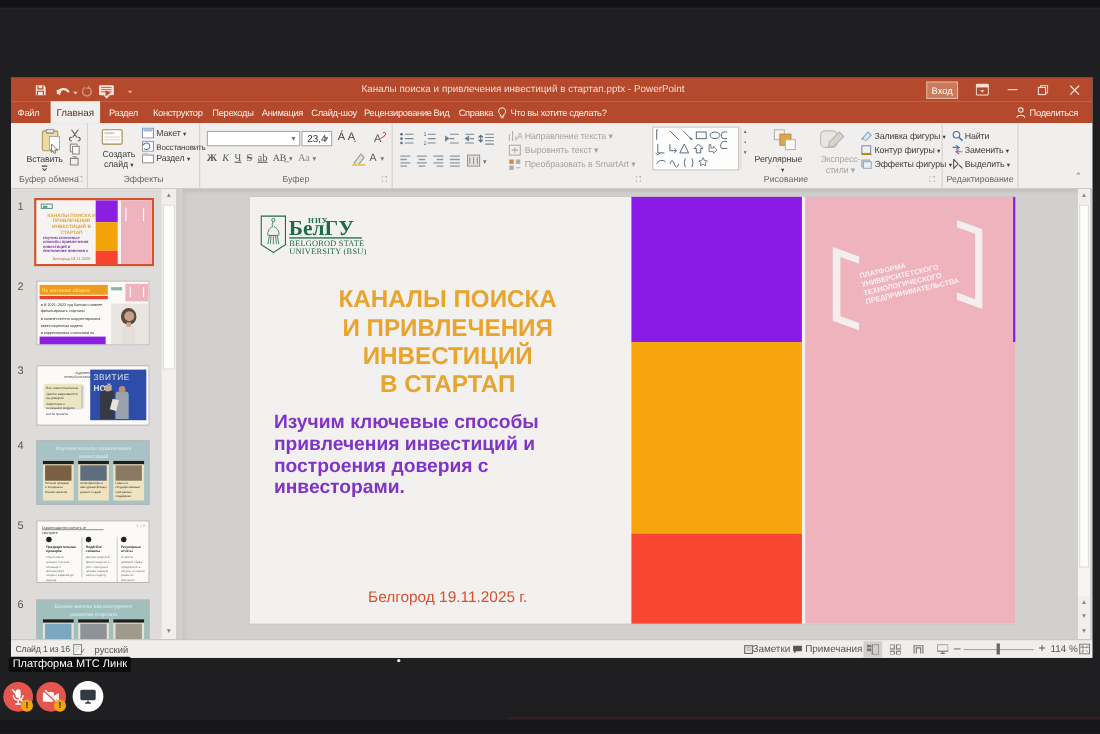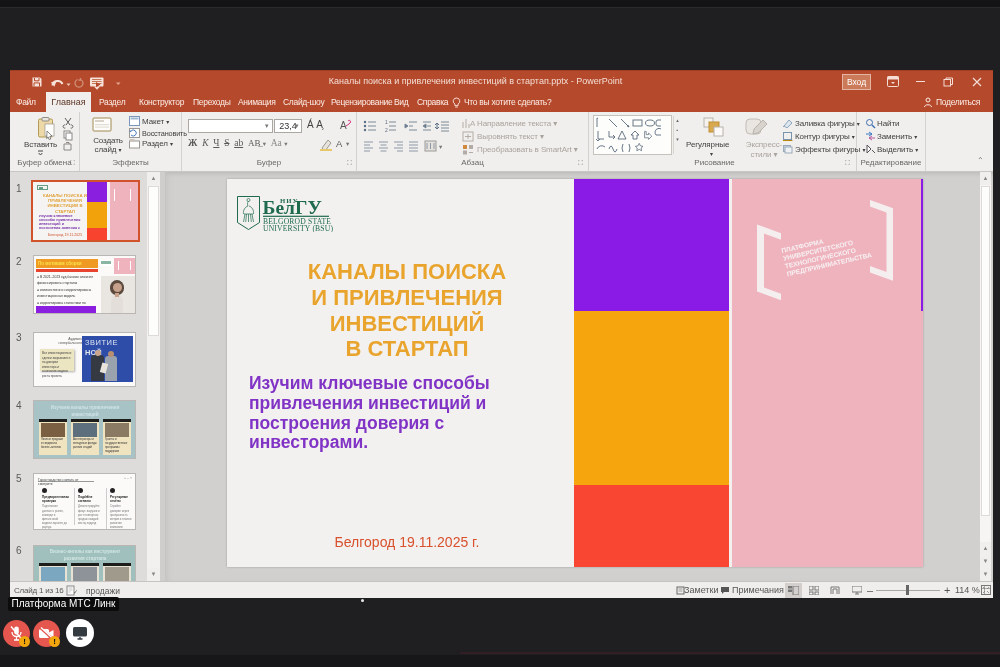--- a/index.html
+++ b/index.html
@@ -96,23 +96,20 @@
       
       <div class="grp" style="left:0;width:70px">
           <div class="grplabel">Буфер обмена</div>
         </div>
       <div class="grp" style="left:70px;width:102px">
           <div class="grplabel">Эффекты</div>
         </div>
       <div class="grp" style="left:172px;width:175px">
           <div class="grplabel">Буфер</div>
         </div>
-      <div class="grp" style="left:347px;width:232px">
-          <div class="grplabel">Абзац</div>
-        </div>
       <div class="grp" style="left:579px;width:268px">
           <div class="grplabel" style="padding-right:16px">Рисование</div>
         </div>
       <div class="grp" style="left:847px;width:69px">
           <div class="grplabel">Редактирование</div>
         </div>
       
       <svg class="abs" style="left:26px;top:5px" width="22" height="23" viewBox="0 0 22 23">
         <rect x="2.5" y="2" width="14" height="18" rx="1.5" fill="#ecd9a7" stroke="#b09a55"></rect>
         <rect x="6" y="0.5" width="7" height="3.5" rx="1" fill="#e8e4df" stroke="#8f8b86"></rect>
@@ -469,21 +466,21 @@
         <div class="abs" style="left:0;bottom:0;width:11px;height:13px;background:#f1efee;color:#888;font-size:6px;text-align:center;line-height:13px">▼</div>
       </div>
     </div>
     <div id="statusbar" class="abs">
       <div class="abs" style="left:4px;top:3.5px;font-size:8px;letter-spacing:-.2px;color:#555">Слайд 1 из 16</div>
       <svg class="abs" style="left:56px;top:3px" width="12" height="11" viewBox="0 0 12 11">
           <rect x="1" y="1" width="7" height="9" fill="#fff" stroke="#888"></rect>
           <path d="M2.5 3 h4 M2.5 5 h4 M2.5 7 h2" stroke="#999" stroke-width=".6"></path>
           <text x="7" y="9" font-size="6" fill="#555">✓</text>
         </svg>
-      <div class="abs" style="left:76px;top:3.5px;font-size:8.5px;color:#555">продажи</div>
+      <div class="abs" style="left:76px;top:3.5px;font-size:8.5px;color:#555">русский</div>
       <svg class="abs" style="left:666px;top:4px" width="9" height="9" viewBox="0 0 9 9">
           <rect x="1" y="1" width="7" height="7" fill="none" stroke="#666"></rect>
           <path d="M2.5 3 h4 M2.5 5 h4" stroke="#666" stroke-width=".6"></path>
         </svg>
       <div class="abs" style="left:674px;top:3px;font-size:9px;color:#555">Заметки</div>
       <svg class="abs" style="left:710px;top:4px" width="10" height="9" viewBox="0 0 10 9">
           <path d="M1 1 h8 v5 h-5 l-2 2 v-2 h-1 z" fill="#555"></path>
         </svg>
       <div class="abs" style="left:722px;top:3px;font-size:9px;color:#555">Примечания</div>
       <div class="abs" style="left:775px;top:1px;width:17px;height:15px;background:#d2cfcc"></div>

